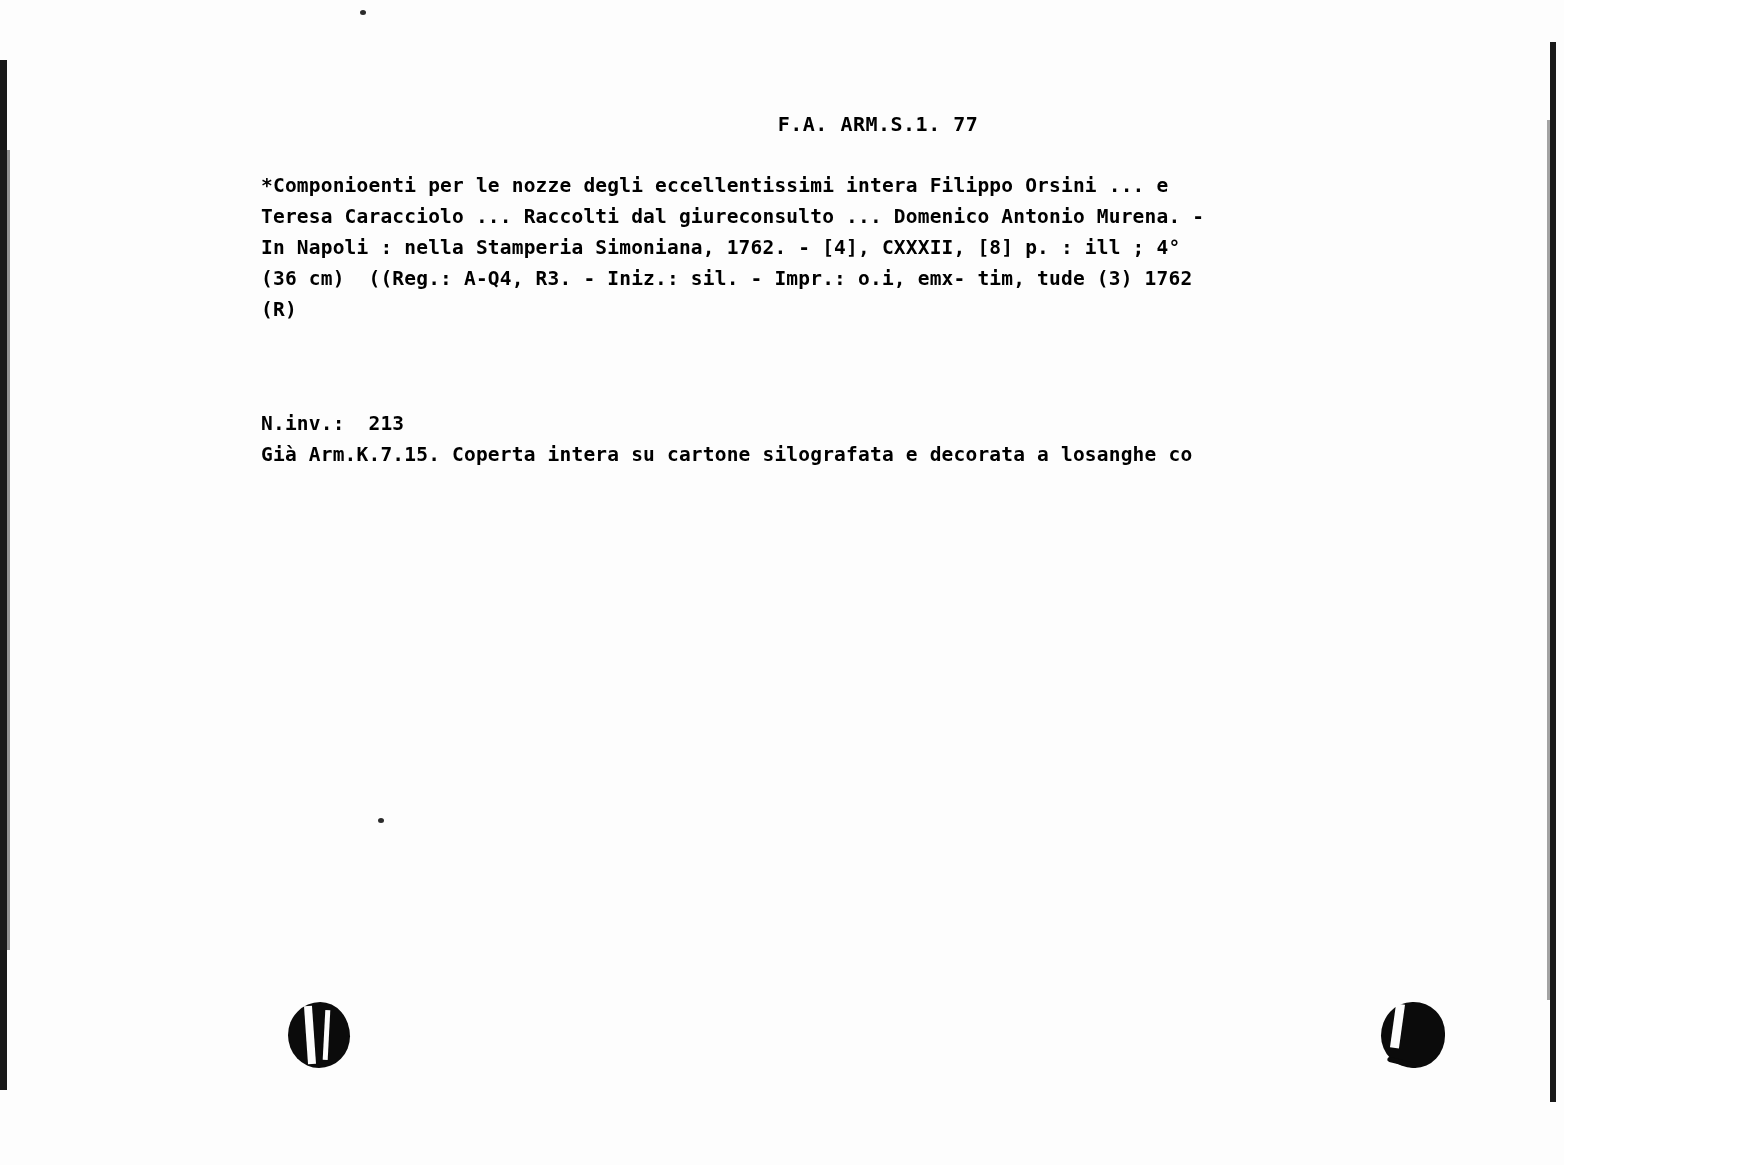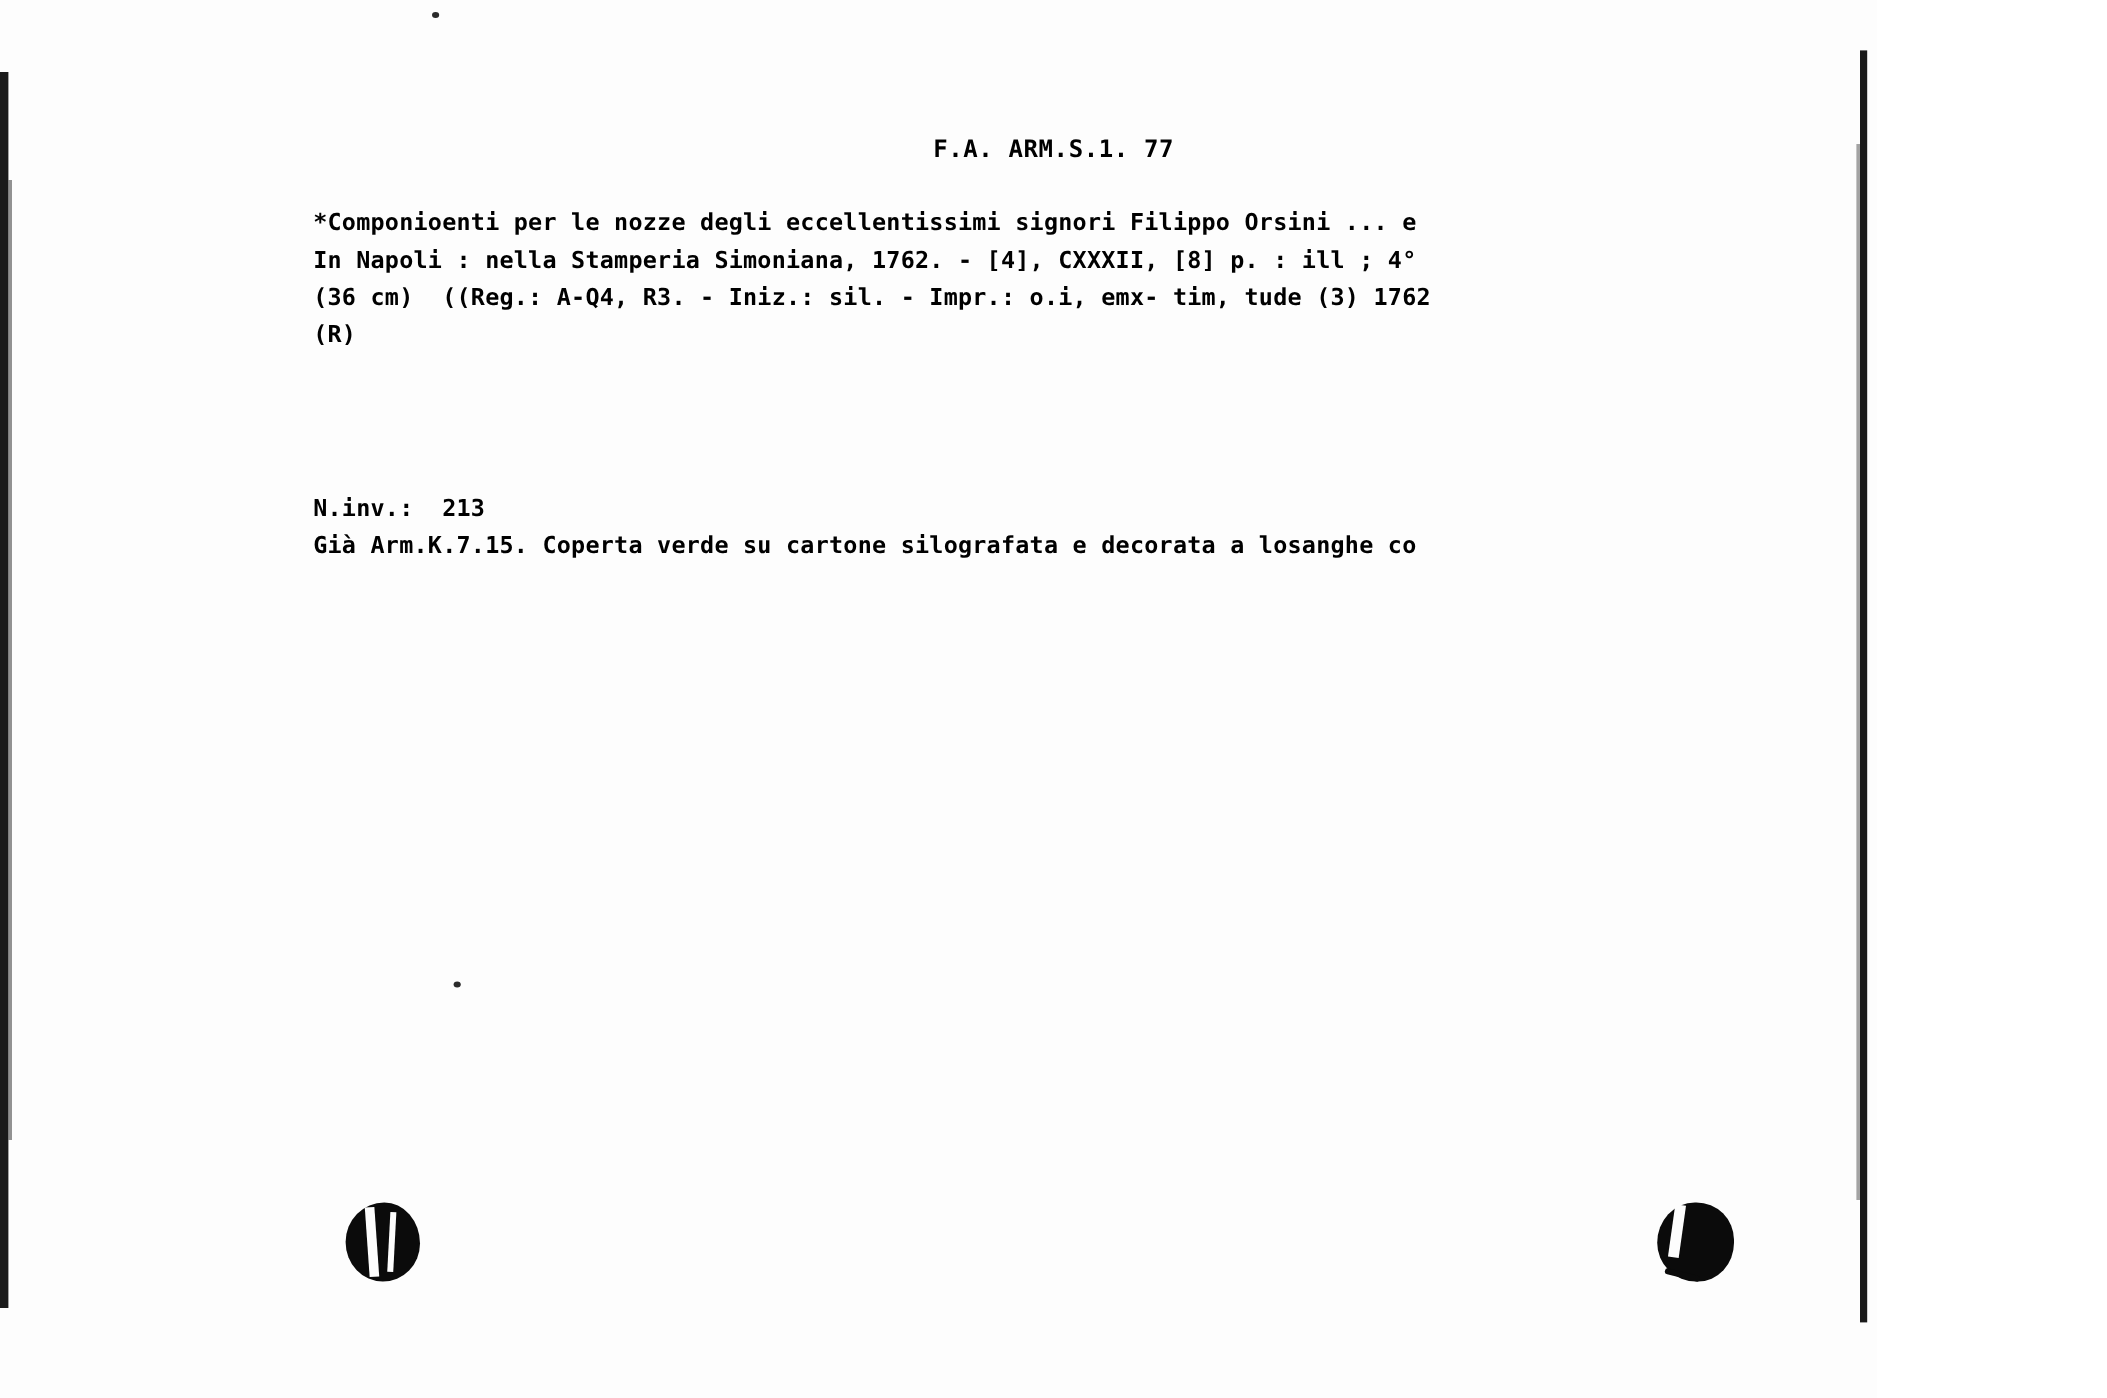--- a/index.html
+++ b/index.html
@@ -161,29 +161,30 @@
   <div class="edge-left-2"></div>
   <div class="edge-right"></div>
   <div class="edge-right-2"></div>
 
   <div class="speck speck-top"></div>
   <div class="speck speck-mid"></div>
 
   <div id="card-heading">F.A. ARM.S.1. 77</div>
 
   <div id="entry-block">
-    <span class="entry-line">*Componioenti per le nozze degli eccellentissimi signori Filippo Orsini ... e</span>
+    <span class="entry-line">*Componioenti per le nozze degli eccellentissimi intera Filippo Orsini ... e</span>
+    <span class="entry-line">Teresa Caracciolo ... Raccolti dal giureconsulto ... Domenico Antonio Murena. -</span>
     <span class="entry-line">In Napoli : nella Stamperia Simoniana, 1762. - [4], CXXXII, [8] p. : ill ; 4°</span>
     <span class="entry-line">(36 cm)  ((Reg.: A-Q4, R3. - Iniz.: sil. - Impr.: o.i, emx- tim, tude (3) 1762</span>
     <span class="entry-line">(R)</span>
   </div>
 
   <div id="notes-block">
     <span class="note-line">N.inv.:  213</span>
-    <span class="note-line">Già Arm.K.7.15. Coperta verde su cartone silografata e decorata a losanghe co</span>
+    <span class="note-line">Già Arm.K.7.15. Coperta intera su cartone silografata e decorata a losanghe co</span>
   </div>
 
   <div class="blot" id="blot-left">
     <div class="blob"></div>
     <div class="notch notch-a"></div>
     <div class="notch notch-b"></div>
   </div>
 
   <div class="blot" id="blot-right">
     <div class="blob"></div>

